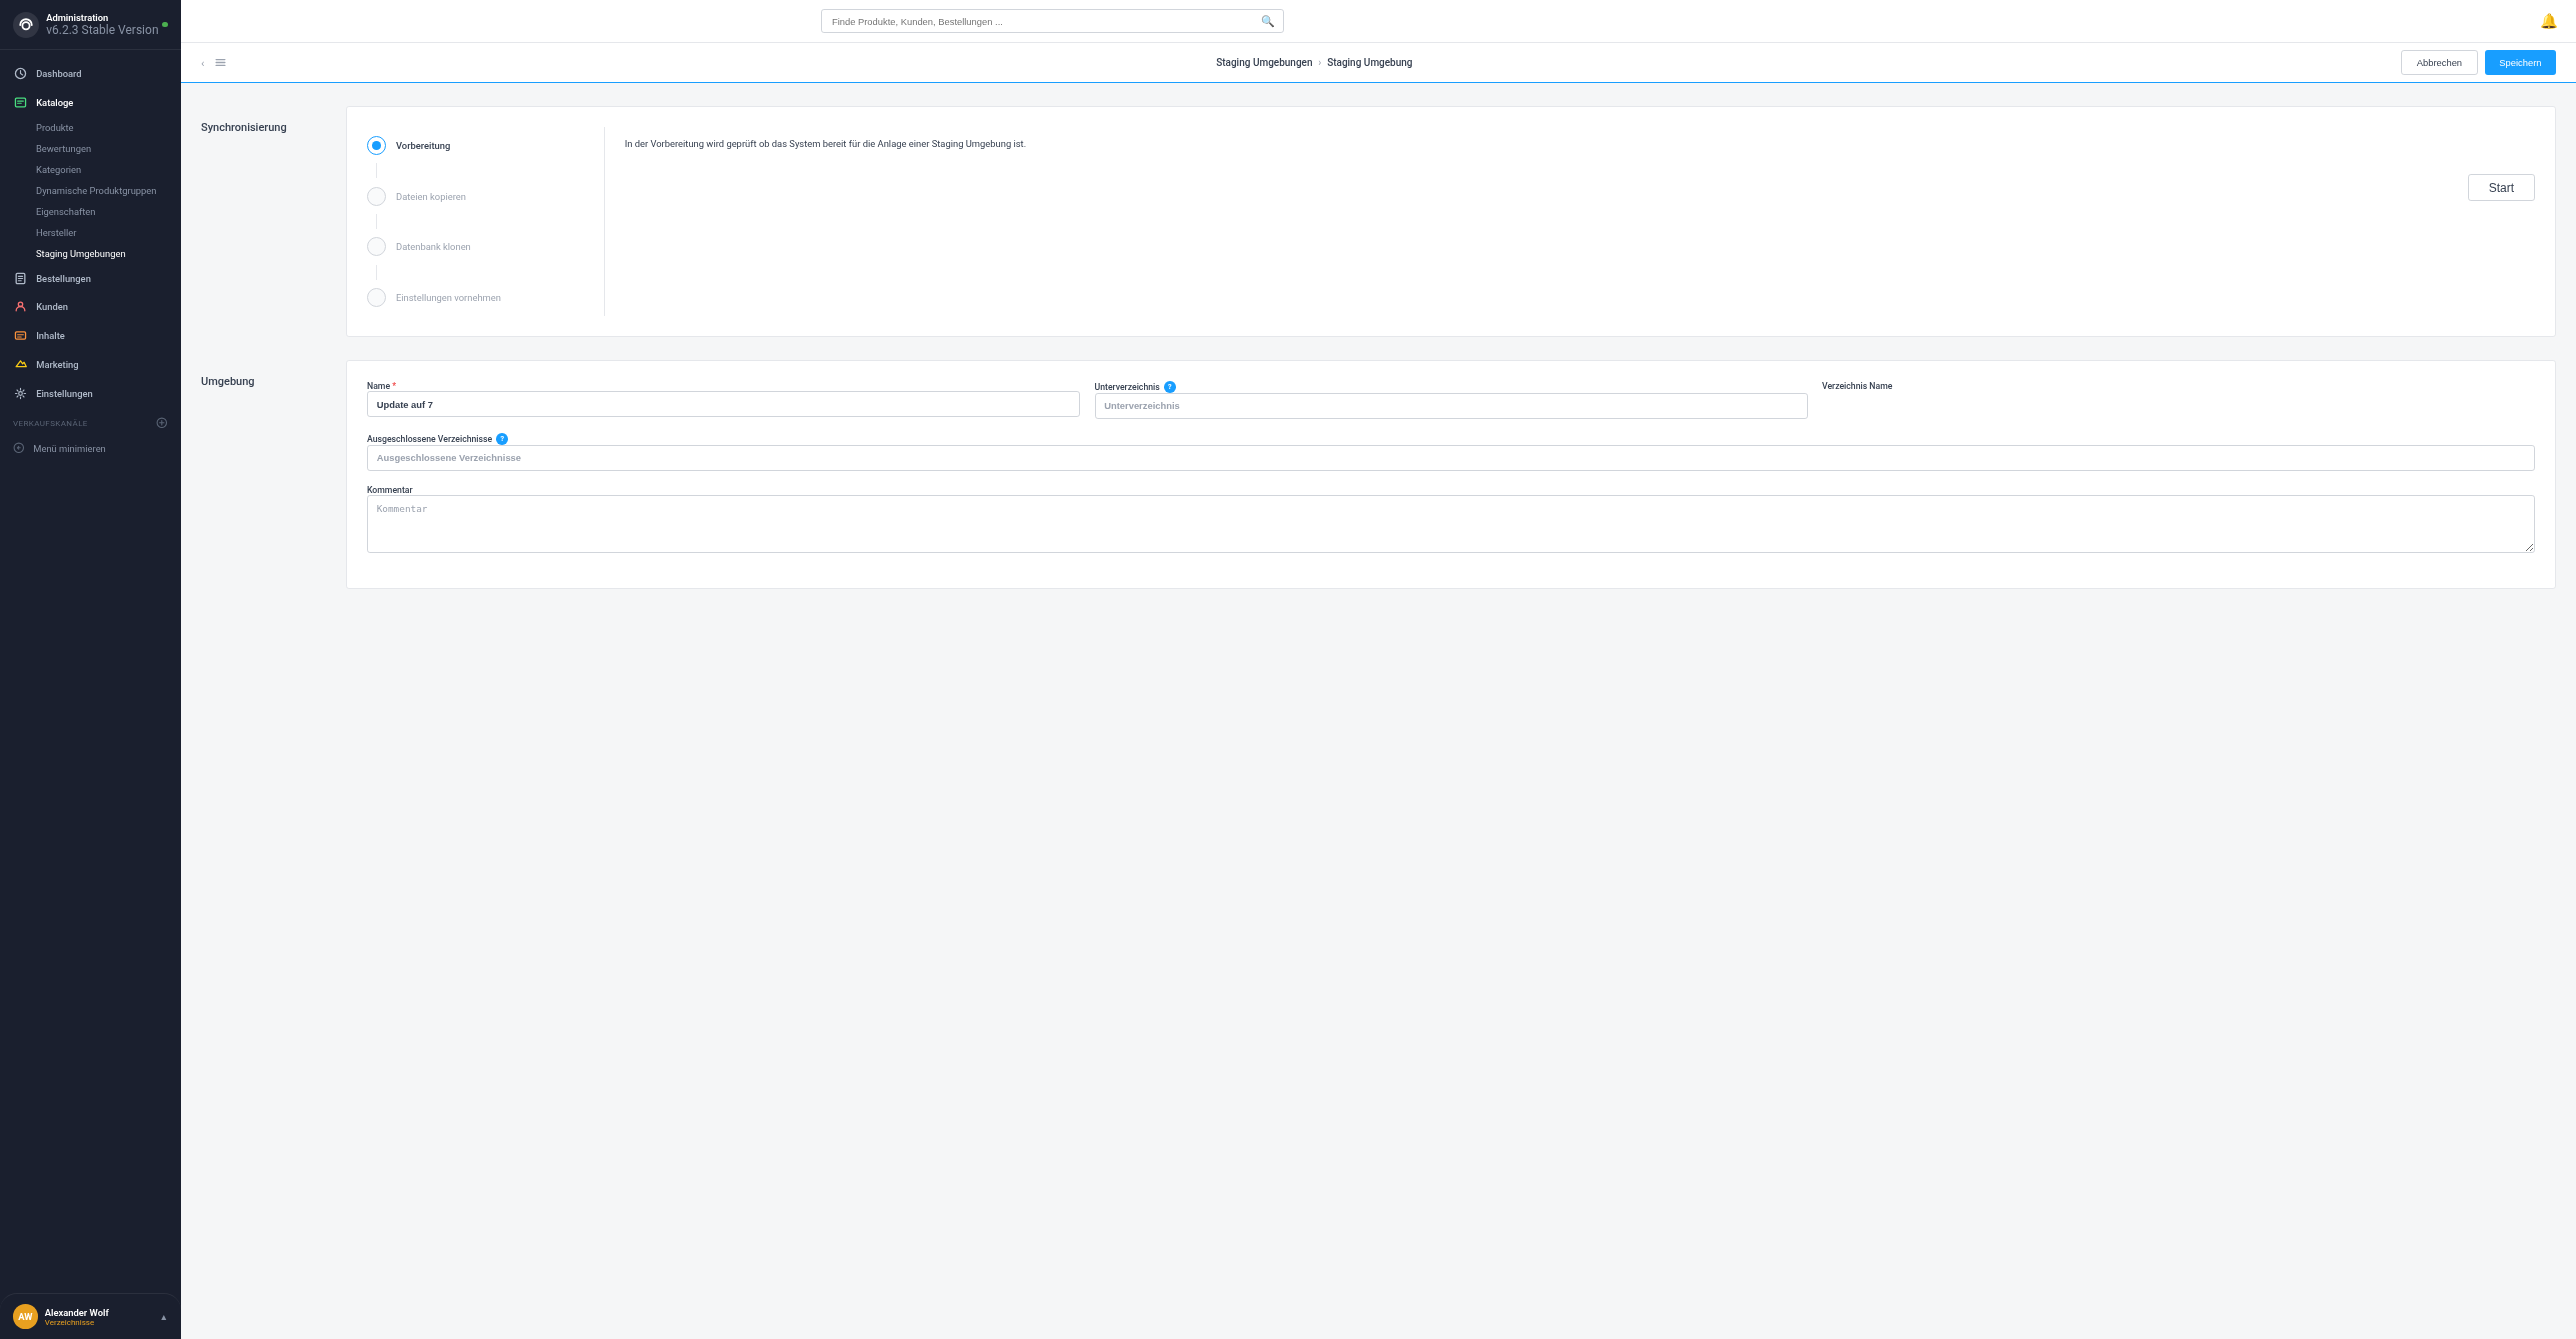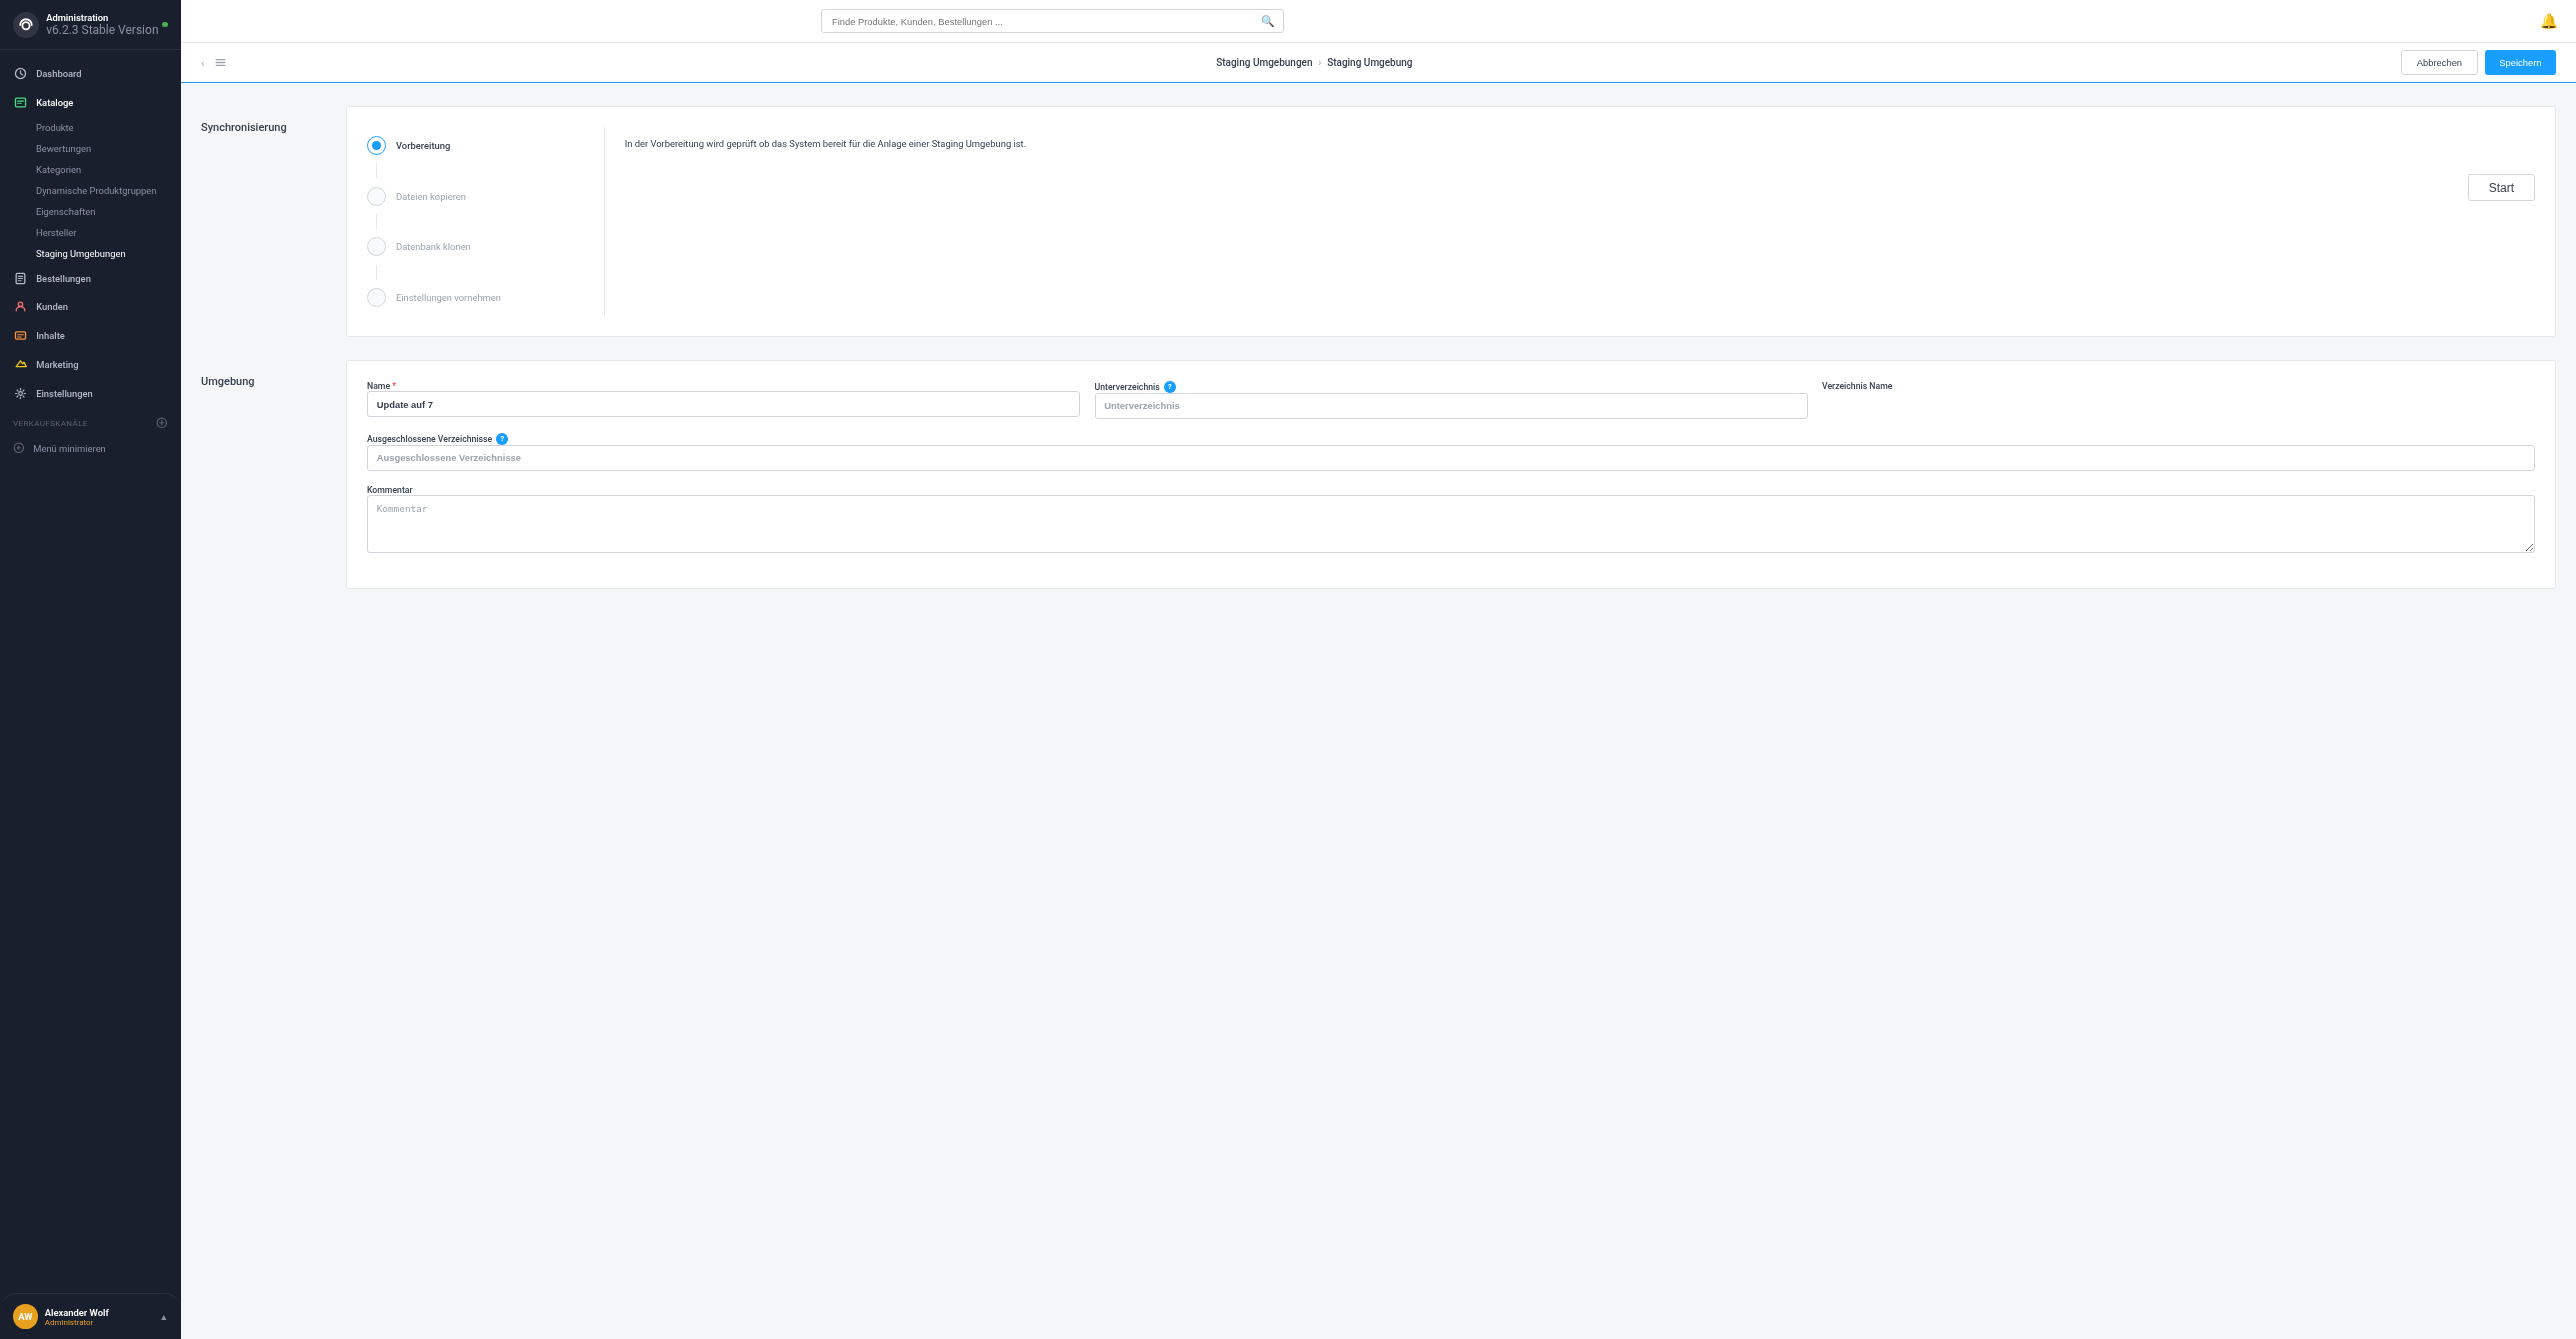--- a/index.html
+++ b/index.html
@@ -330,21 +330,21 @@
       <span>Menü minimieren</span>
     </div>
   </div>
 
   <div class="sidebar-footer">
     <div class="avatar">
       <span>AW</span>
     </div>
     <div>
       <div class="footer-user-name">Alexander Wolf</div>
-      <div class="footer-user-role">Administrator</div>
+      <div class="footer-user-role">Verzeichnisse</div>
     </div>
     <div class="footer-chevron">▲</div>
   </div>
 </nav>
 
 <div class="main">
 
   <div class="topbar">
     <div class="search-wrapper">
       <input class="search-input" type="text" placeholder="Finde Produkte, Kunden, Bestellungen ..." style="">

